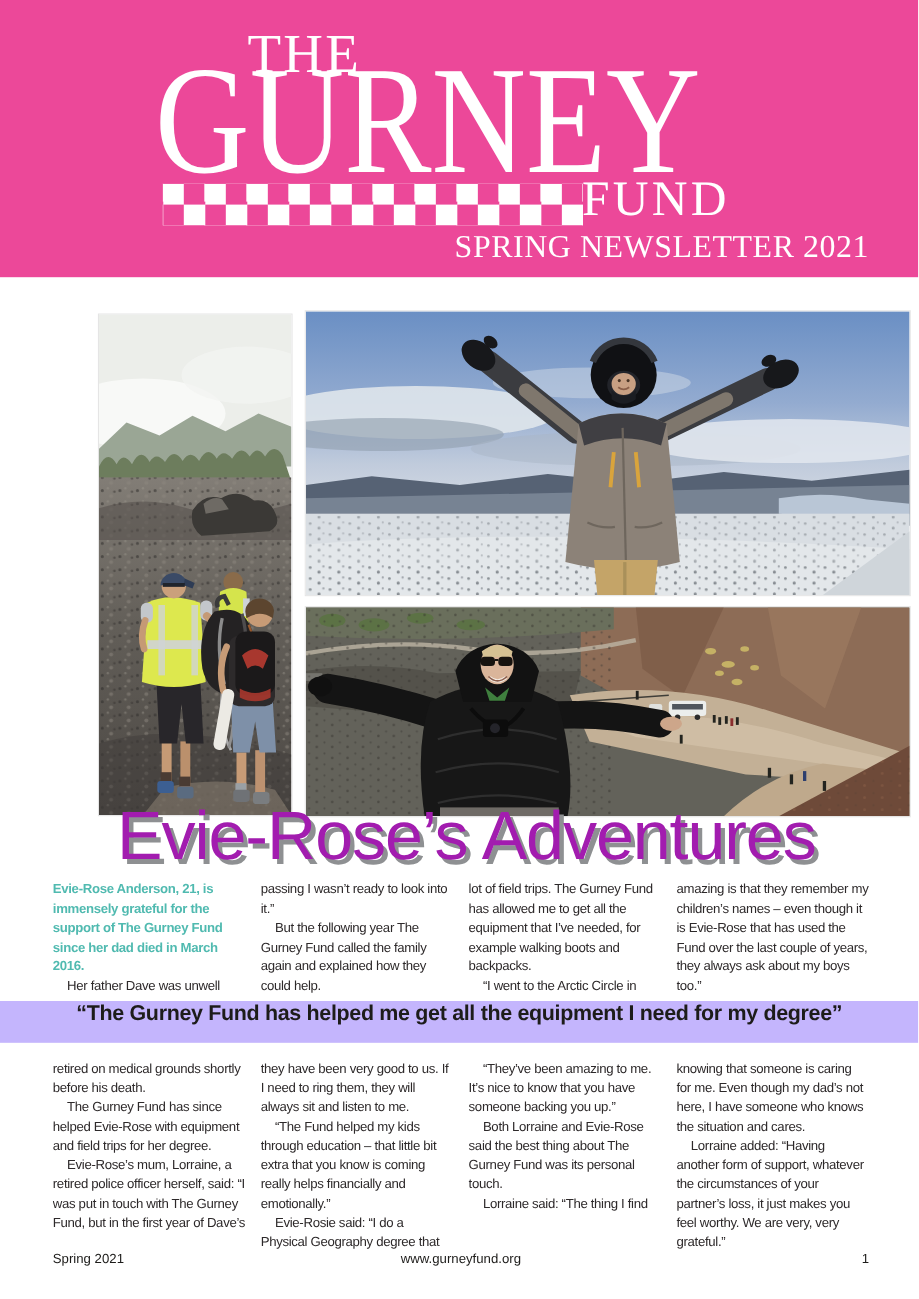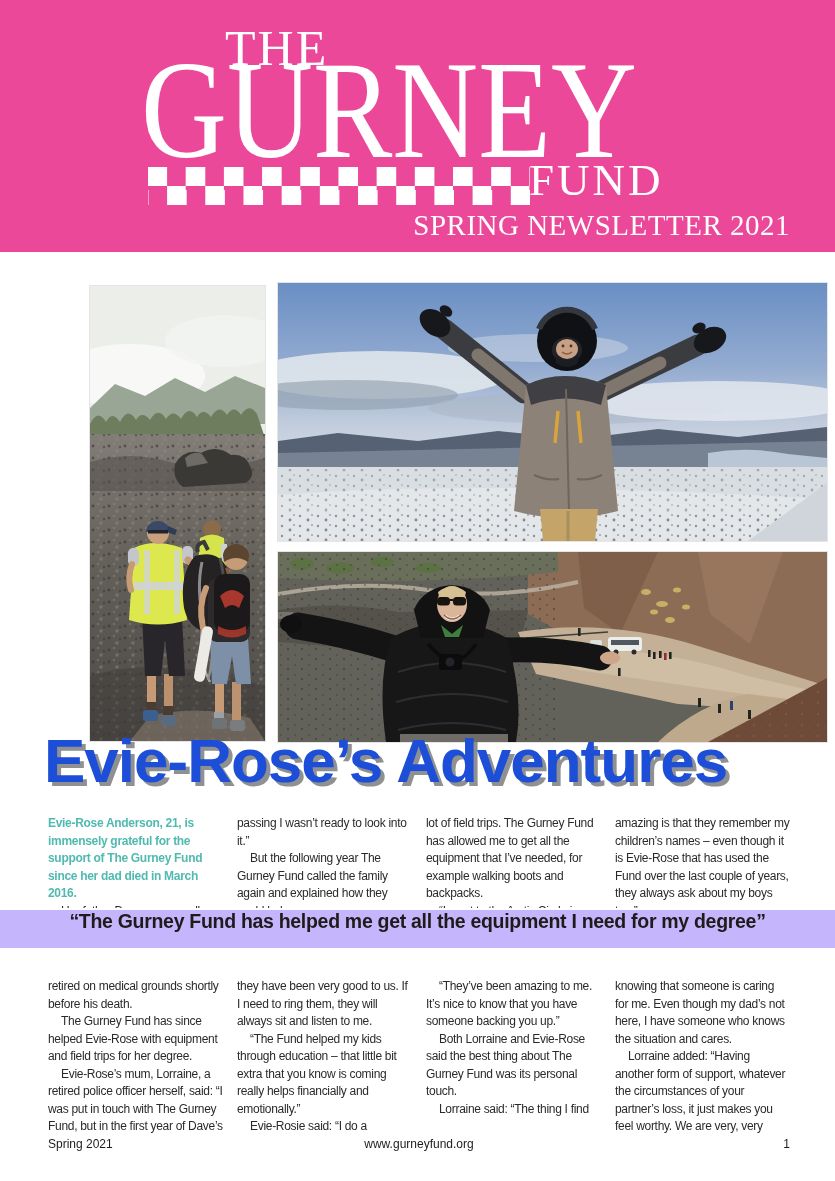--- a/index.html
+++ b/index.html
@@ -19,28 +19,28 @@
 
   
   .photo{position:absolute;overflow:hidden;outline:1px solid rgba(0,0,0,.10);}
   .photo svg{display:block;width:100%;height:100%;}
   #ph-left{left:50px;top:270px;width:175px;height:455px;}
   #ph-top{left:238px;top:267px;width:549px;height:258px;}
   #ph-bottom{left:238px;top:536px;width:549px;height:190px;}
 
   
   .headline{position:absolute;left:44px;top:730px;width:760px;margin:0;
-    font-size:62px;font-weight:bold;letter-spacing:-1px;line-height:1;
-    color:#1d4ed8;text-shadow:4px 4px 0 #8e9092;white-space:nowrap;}
+    font-size:62px;font-weight:normal;letter-spacing:-1px;line-height:1;
+    color:#a21caf;text-shadow:4px 4px 0 #8e9092;white-space:nowrap;text-align:center;}
 
   
   .cols{position:absolute;left:48px;width:742px;display:flex;gap:14px;}
   .cols-top{top:800px;height:108px;}
   .cols-bottom{top:963px;height:173px;}
-  .col{width:175px;overflow:hidden;margin-top:15px;}
+  .col{width:175px;overflow:hidden;}
   .col p{margin:0;font-size:12px;line-height:17.5px;letter-spacing:-.3px;color:#2d292a;}
   .col p.indent{text-indent:13px;}
   .col p.lead{color:#50bab0;font-weight:bold;line-height:17.5px;}
 
   
   .banner{position:absolute;left:0;top:910px;width:835px;height:38px;background:#c4b5fd;
     display:flex;align-items:flex-start;justify-content:center;}
   .banner span{font-size:19.5px;font-weight:bold;letter-spacing:-.3px;color:#1d1c1a;white-space:nowrap;}
 
   

